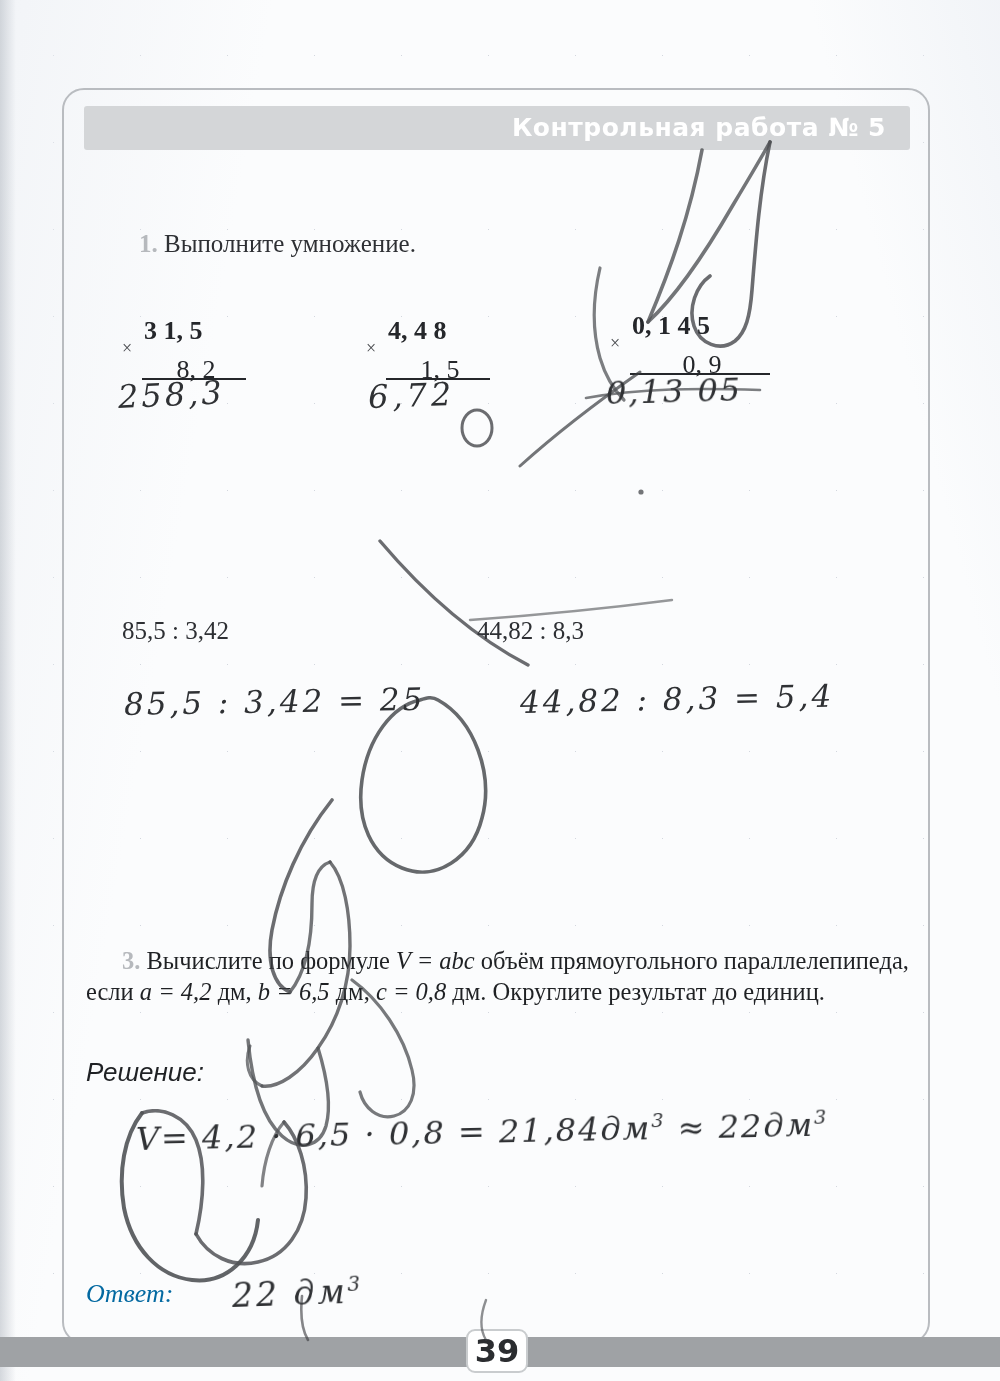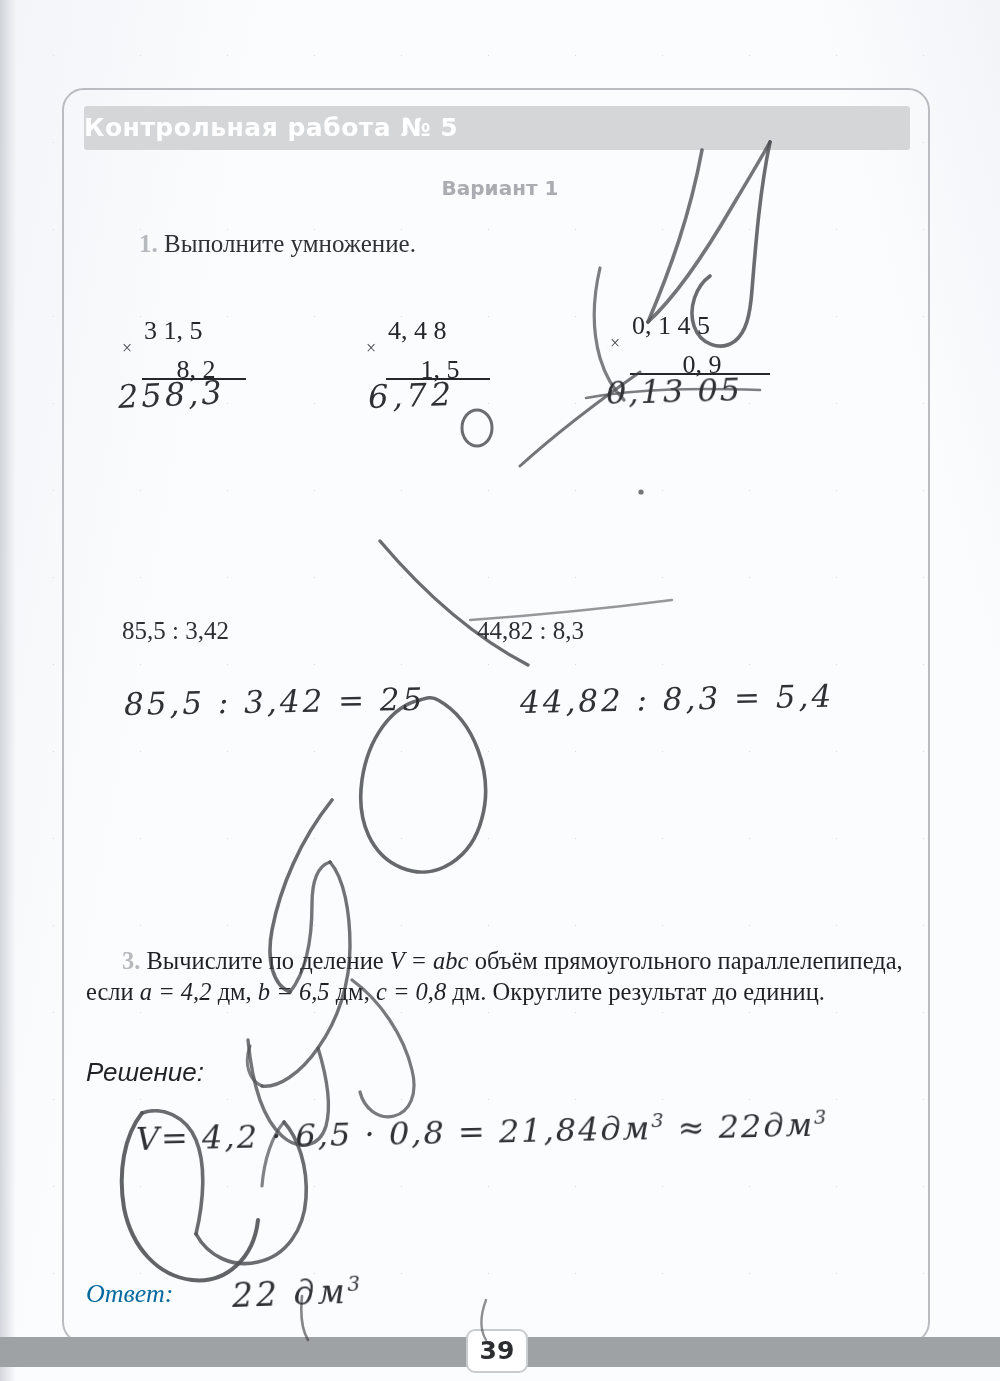--- a/index.html
+++ b/index.html
@@ -61,21 +61,21 @@
     background: #d4d6d8;
     border-radius: 3px;
   }
   #title-text {
     position: absolute;
     left: 84px;
     top: 108px;
     width: 802px;
     height: 40px;
     line-height: 40px;
-    text-align: left;
+    text-align: right;
     color: #ffffff;
     font-family: "DejaVu Sans", sans-serif;
     font-weight: bold;
     font-size: 25px;
     letter-spacing: 0.5px;
   }
 
   #variant {
     position: absolute;
     left: 0; right: 0;
@@ -113,21 +113,21 @@
     left: 0;
     top: 22px;
     font-size: 18px;
     color: #46484c;
   }
   .mult .rowa {
     position: absolute;
     left: 22px;
     top: 0;
     white-space: nowrap;
-    font-weight: normal;
+    font-weight: bold;
   }
   .mult .rowb {
     position: absolute;
     left: 22px;
     top: 28px;
     width: 100%;
     text-align: center;
     white-space: nowrap;
     font-weight: normal;
     margin-top: 11px;
@@ -201,21 +201,21 @@
     width: 62px;
     height: 44px;
     background: #ffffff;
     border: 2px solid #c9ccce;
     border-radius: 9px;
     box-sizing: border-box;
     text-align: center;
     line-height: 40px;
     font-family: "DejaVu Sans", sans-serif;
     font-weight: bold;
-    font-size: 25px;
+    font-size: 32px;
     color: #2b2d30;
   }
 
   
   #gutter {
     position: absolute;
     left: 0; top: 0;
     width: 16px; height: 1381px;
     background: linear-gradient(90deg, rgba(180,186,194,0.55), rgba(255,255,255,0));
     pointer-events: none;
@@ -246,21 +246,20 @@
 
   <div id="grid"></div>
   <div id="paper-tint"></div>
   <div id="gutter"></div>
 
   <div id="sheet-frame"></div>
 
   <div id="title-band"></div>
   <div id="title-text">Контрольная работа № 5</div>
 
-  <div id="variant">Вариант 1</div>
 
   <div id="task1" class="task-line">
     <span class="task-num">1.</span>
     <span>Выполните умножение.</span>
   </div>
 
   <div id="m1" class="mult">
     <span class="times">×</span>
     <span class="rowa">3 1, 5</span>
     <span class="rowb">8, 2</span>
@@ -280,21 +279,21 @@
     <span class="rowb">0, 9</span>
     <span class="bar"></span>
   </div>
 
 
   <div id="div1" class="task-line">85,5 : 3,42</div>
   <div id="div2" class="task-line">44,82 : 8,3</div>
 
   <div id="task3">
     <span class="indent"></span><span class="task-num">3.</span>
-    <span>Вычислите по деление </span><span class="ital">V = abc</span><span> объём прямоугольного параллелепипеда, если </span><span class="ital">a = 4,2</span><span> дм, </span><span class="ital">b = 6,5</span><span> дм, </span><span class="ital">c = 0,8</span><span> дм.</span>
+    <span>Вычислите по формуле </span><span class="ital">V = abc</span><span> объём прямоугольного параллелепипеда, если </span><span class="ital">a = 4,2</span><span> дм, </span><span class="ital">b = 6,5</span><span> дм, </span><span class="ital">c = 0,8</span><span> дм.</span>
     <span>Округлите результат до единиц.</span>
   </div>
 
   <div id="reshenie">Решение:</div>
   <div id="otvet">Ответ:</div>
 
   <div id="bottom-band"></div>
   <div id="page-badge">39</div>
 
   <svg id="ink" viewBox="0 0 1000 1381">

